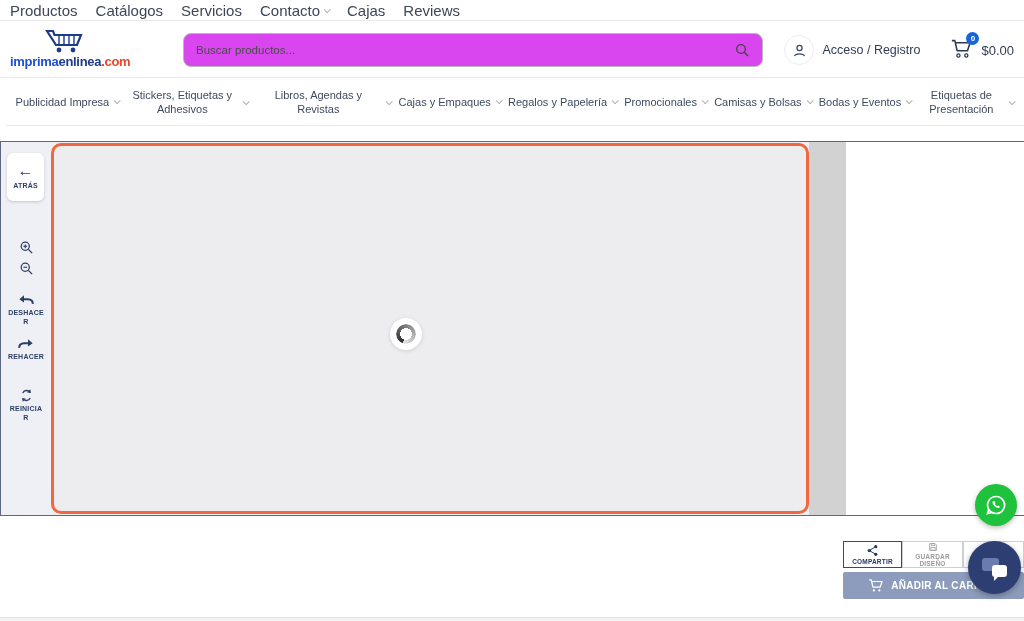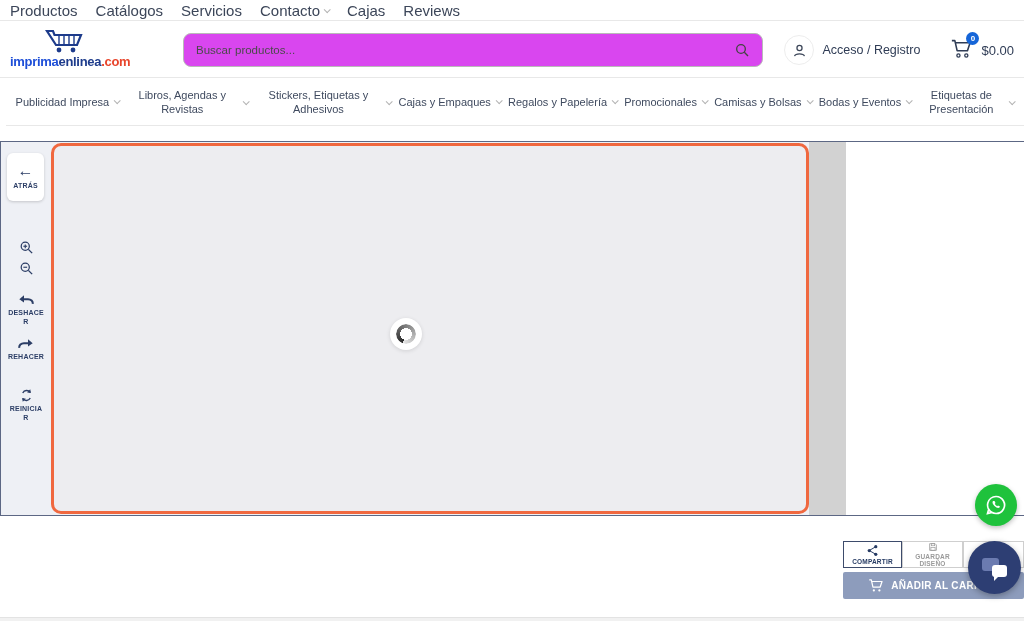--- a/index.html
+++ b/index.html
@@ -172,25 +172,25 @@
       <span class="cart-total">$0.00</span>
     </div>
   </div>
 
   <div class="catnav">
     <div class="nav-item">
       <span class="lbl">Publicidad Impresa</span>
       <span class="chev"></span>
     </div>
     <div class="nav-item">
+      <span class="lbl">Stickers, Etiquetas y Adhesivos</span>
+      <span class="chev"></span>
+    </div>
+    <div class="nav-item">
       <span class="lbl">Libros, Agendas y Revistas</span>
-      <span class="chev"></span>
-    </div>
-    <div class="nav-item">
-      <span class="lbl">Stickers, Etiquetas y Adhesivos</span>
       <span class="chev"></span>
     </div>
     <div class="nav-item">
       <span class="lbl">Cajas y Empaques</span>
       <span class="chev"></span>
     </div>
     <div class="nav-item">
       <span class="lbl">Regalos y Papelería</span>
       <span class="chev"></span>
     </div>

